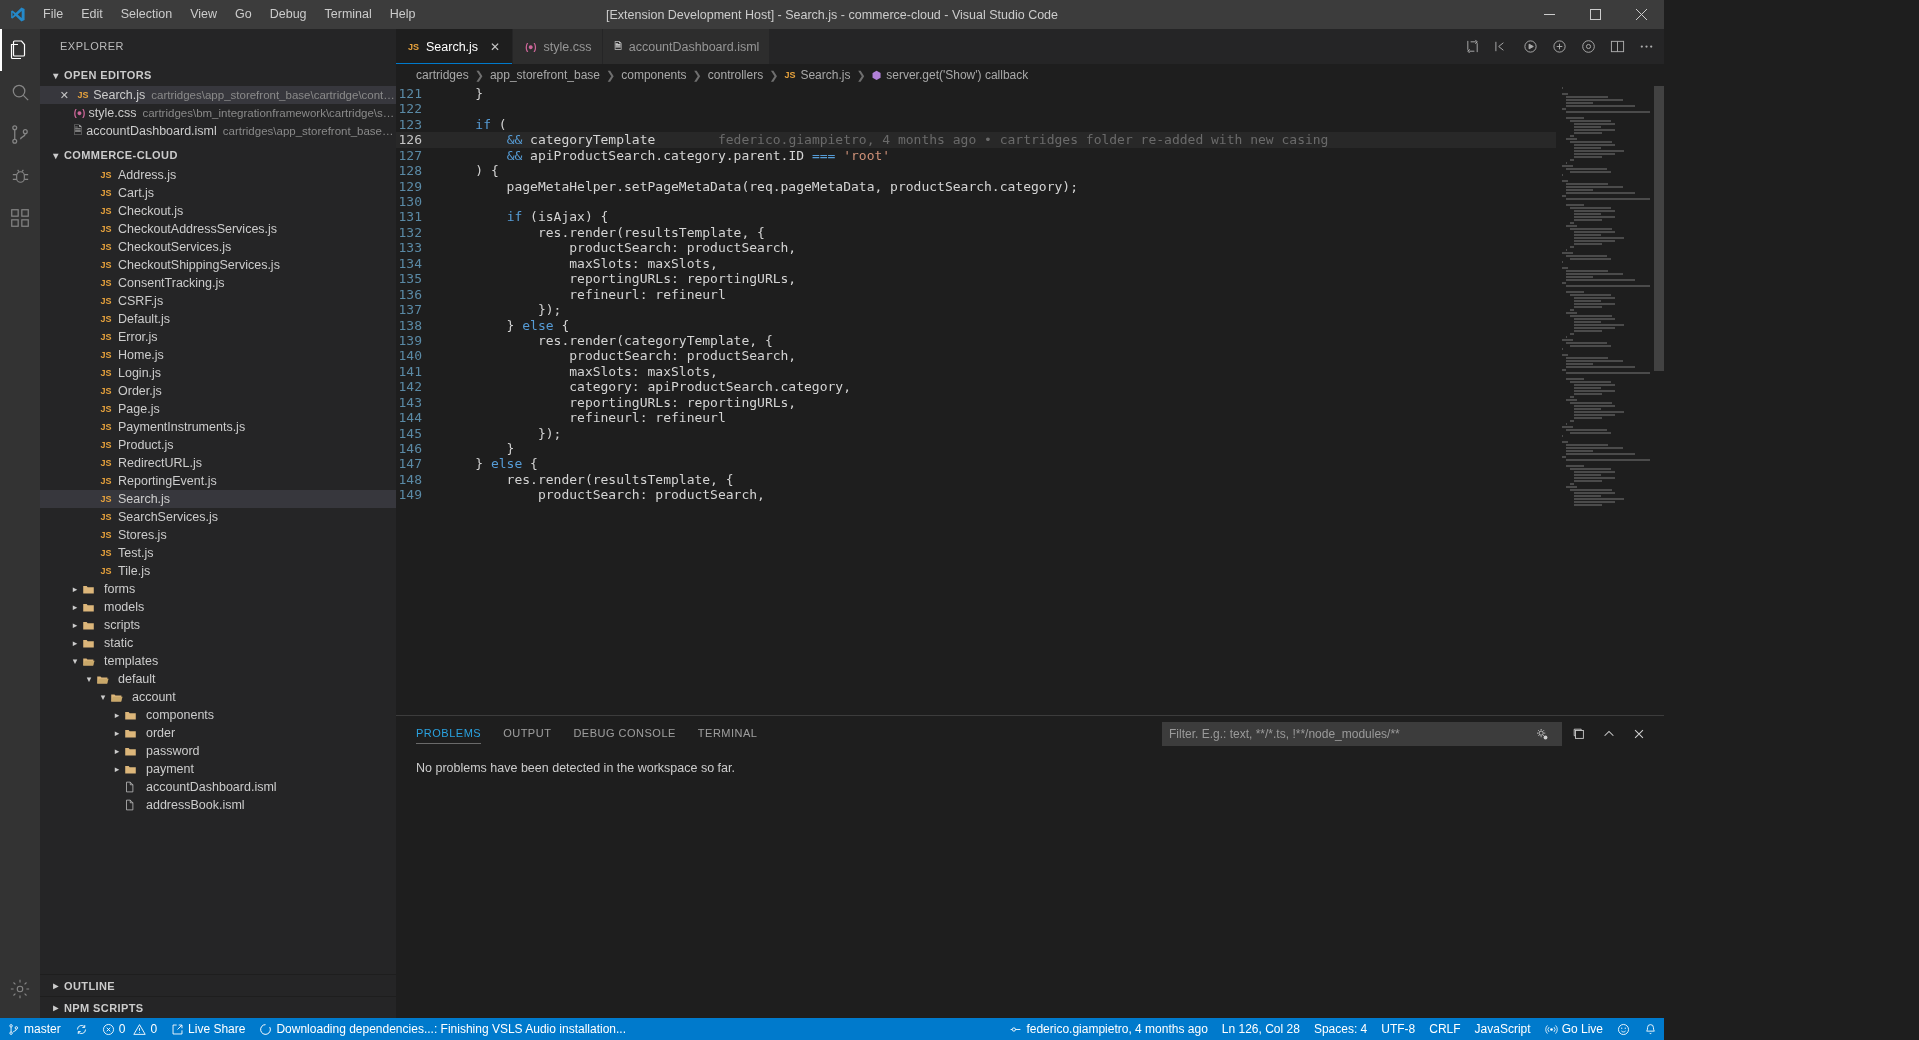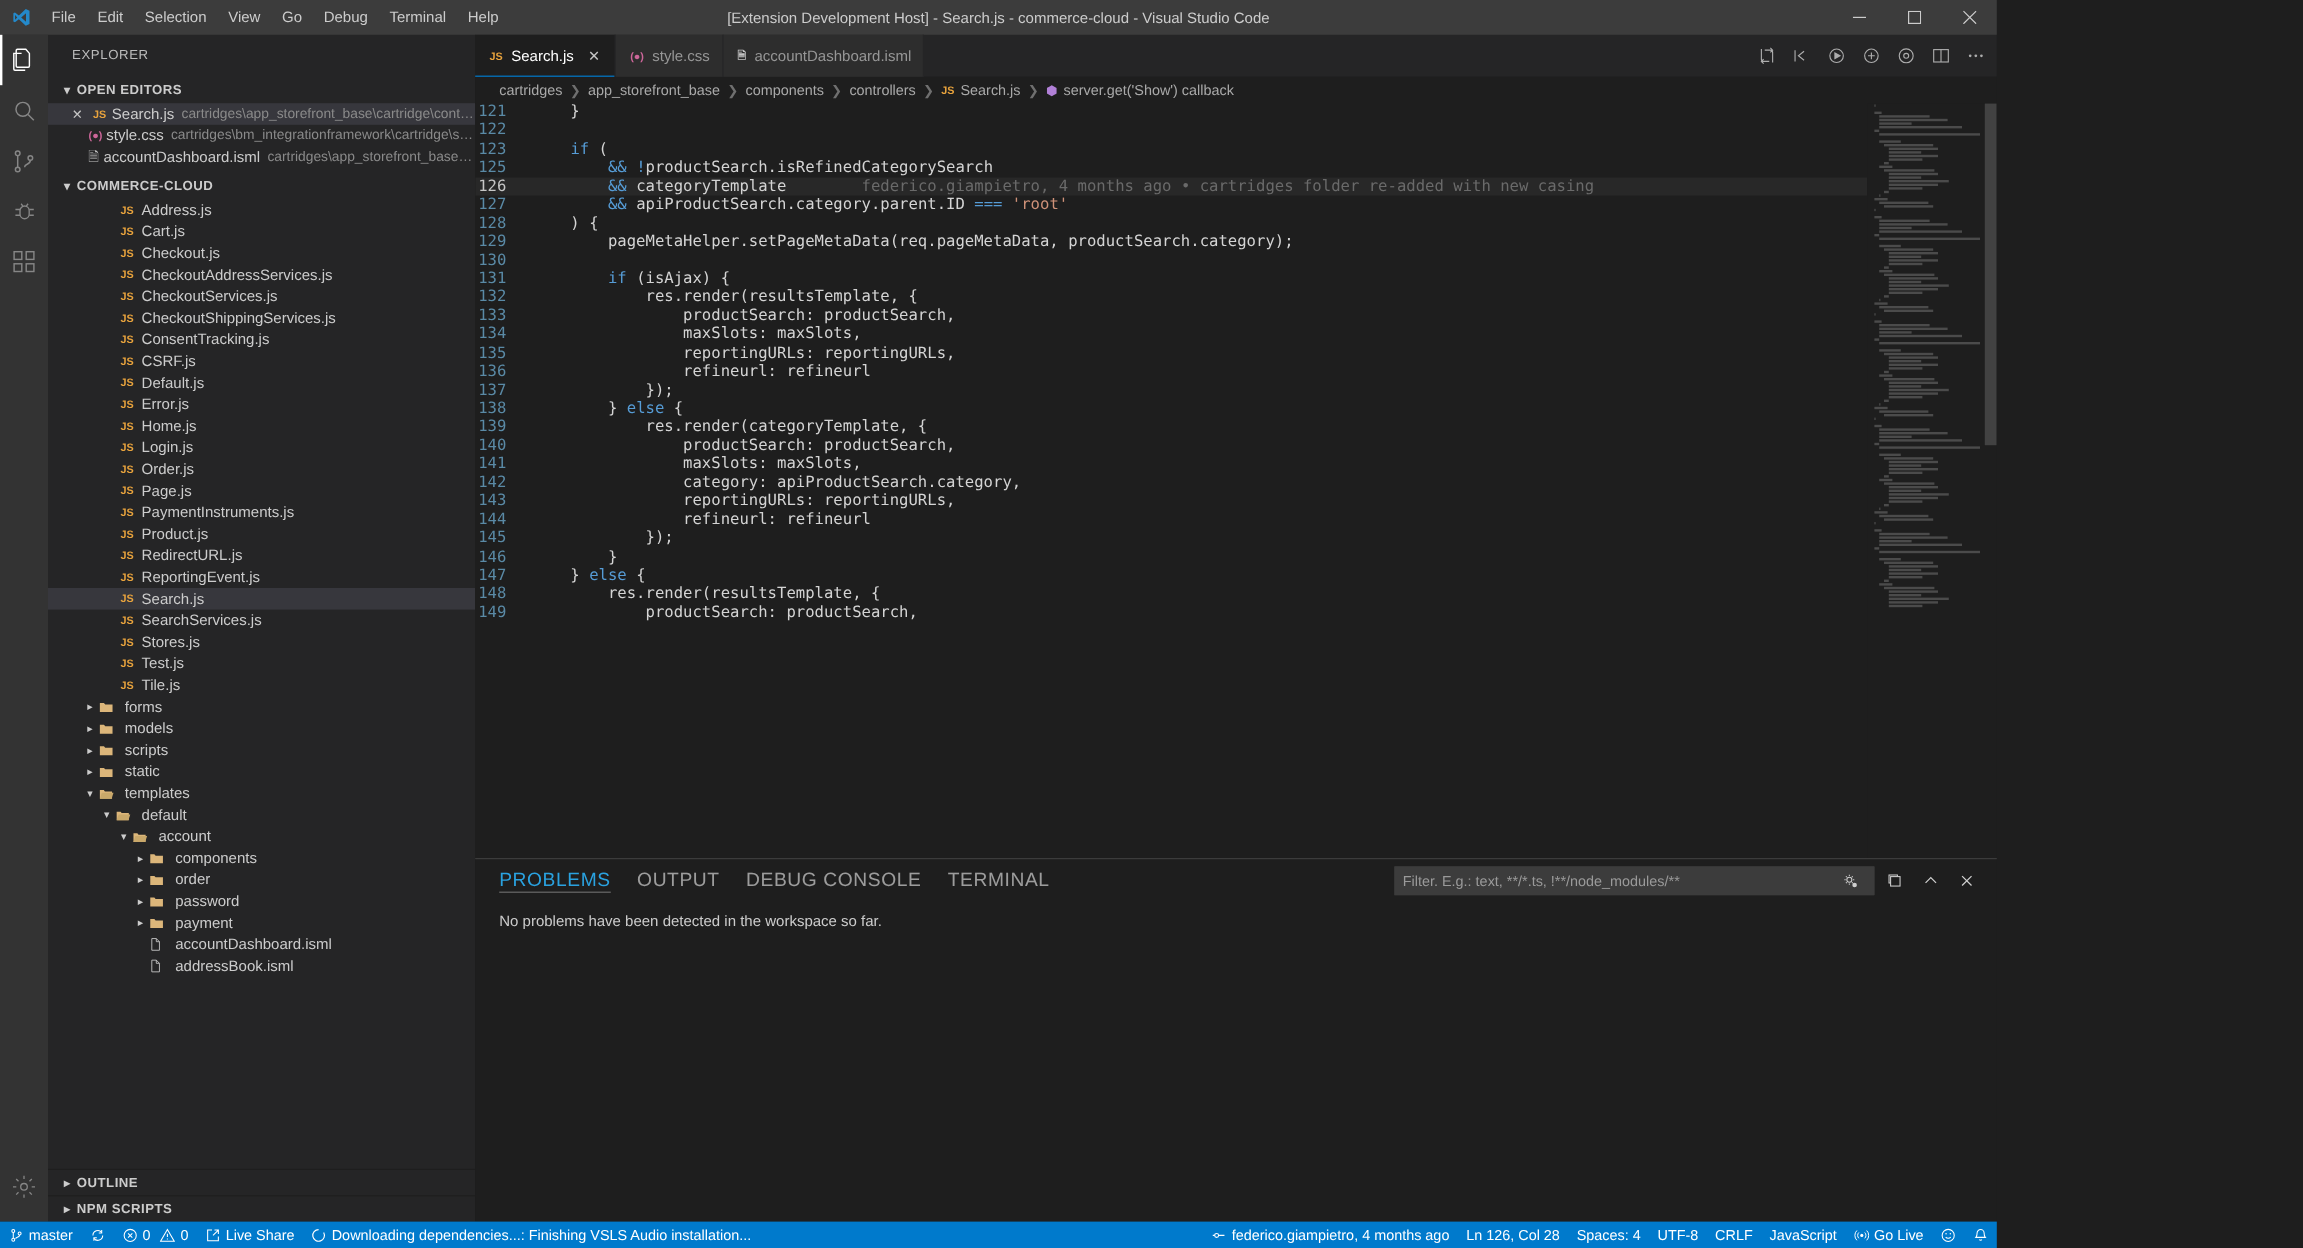--- a/index.html
+++ b/index.html
@@ -119,21 +119,21 @@
     font-size: 12px; color: #a9a9a9; padding-left: 20px; background: #1e1e1e;
   }
   .bc-sep { margin: 0 6px; color: #6f6f6f; font-size: 11px; }
   .bc-ico { margin-right: 5px; font-size: 9px; font-weight: bold; }
   .bc-sym { color: #b180d7; margin-right: 5px; font-size: 11px; }
 
   .editor-area { flex: 1 1 auto; display: flex; position: relative; min-height: 0; overflow: hidden; }
   .code-wrap { flex: 1 1 auto; position: relative; overflow: hidden; }
   .code-lines { font-family: "DejaVu Sans Mono", monospace; font-size: 13px; line-height: 15.45px; }
   .cl {
-    display: flex; height: 15.45px; align-items: flex-start; white-space: pre;
+    display: flex; height: 15.45px; align-items: flex-end; white-space: pre;
   }
   .cl.hl { background: #282828; }
   .cl.hl .ln { color: #c6c6c6; }
   .ln {
     width: 48px; flex: 0 0 48px; text-align: right; color: #5a8aa6;
     padding-right: 22px; font-size: 13px; font-family: "DejaVu Sans Mono", monospace;
   }
   .code { flex: 1 1 auto; color: #d4d4d4; }
   .k { color: #569cd6; }      
   .op { color: #569cd6; }     
@@ -146,21 +146,21 @@
   }
   .mm-line { height: 2px; margin: 1px 0 0 0; }
   .scroll-thumb {
     position: absolute; right: 0; width: 10px; background: #424242; border-radius: 0;
   }
 
   
   .panel { flex: 0 0 303px; height: 303px; background: #1e1e1e; border-top: 1px solid #3c3c3c; display: flex; flex-direction: column; }
   .panel-head { height: 35px; flex: 0 0 35px; display: flex; align-items: center; padding-left: 20px; }
   .panel-tab {
-    font-size: 16px; letter-spacing: .5px; color: #e7e7e7a0; margin-right: 22px;
+    font-size: 11px; letter-spacing: .5px; color: #e7e7e7a0; margin-right: 22px;
     height: 35px; line-height: 35px; position: relative; text-transform: uppercase;
   }
   .panel-tab.active { color: #2aa2e0; }
   .panel-tab.active:after {
     content:''; position:absolute; left:0; right:0; bottom:7px; height:1px; background:#6a6a6a;
   }
   .panel-actions { margin-left: auto; display: flex; align-items: center; padding-right: 12px; gap: 10px; }
   .filter-box {
     width: 400px; height: 24px; background: #3c3c3c; border: 1px solid #3c3c3c;
     display: flex; align-items: center; padding: 0 6px; font-size: 12px; color: #8f8f8f;
@@ -680,21 +680,20 @@
         <span class="bc-sym">⬢</span>
         <span>server.get('Show') callback</span>
       </div>
 
       <div class="editor-area">
         <div class="code-wrap">
           <div class="code-lines" id="code-lines">
               <div class="cl"><span class="ln">121</span><span class="code"><span class="pl">    }</span></span></div>
               <div class="cl"><span class="ln">122</span><span class="code"></span></div>
               <div class="cl"><span class="ln">123</span><span class="code"><span class="pl">    </span><span class="k">if</span><span class="pl"> (</span></span></div>
-              <div class="cl"><span class="ln">125</span><span class="code"><span class="pl">        </span><span class="op">&amp;&amp;</span><span class="pl"> </span><span class="op">!</span><span class="pl">productSearch.isRefinedCategorySearch</span></span></div>
               <div class="cl hl"><span class="ln">126</span><span class="code"><span class="pl">        </span><span class="op">&amp;&amp;</span><span class="pl"> categoryTemplate</span><span class="blame">        federico.giampietro, 4 months ago • cartridges folder re-added with new casing</span></span></div>
               <div class="cl"><span class="ln">127</span><span class="code"><span class="pl">        </span><span class="op">&amp;&amp;</span><span class="pl"> apiProductSearch.category.parent.ID </span><span class="op">===</span><span class="pl"> </span><span class="str">'root'</span></span></div>
               <div class="cl"><span class="ln">128</span><span class="code"><span class="pl">    ) {</span></span></div>
               <div class="cl"><span class="ln">129</span><span class="code"><span class="pl">        pageMetaHelper.setPageMetaData(req.pageMetaData, productSearch.category);</span></span></div>
               <div class="cl"><span class="ln">130</span><span class="code"></span></div>
               <div class="cl"><span class="ln">131</span><span class="code"><span class="pl">        </span><span class="k">if</span><span class="pl"> (isAjax) {</span></span></div>
               <div class="cl"><span class="ln">132</span><span class="code"><span class="pl">            res.render(resultsTemplate, {</span></span></div>
               <div class="cl"><span class="ln">133</span><span class="code"><span class="pl">                productSearch: productSearch,</span></span></div>
               <div class="cl"><span class="ln">134</span><span class="code"><span class="pl">                maxSlots: maxSlots,</span></span></div>
               <div class="cl"><span class="ln">135</span><span class="code"><span class="pl">                reportingURLs: reportingURLs,</span></span></div>

